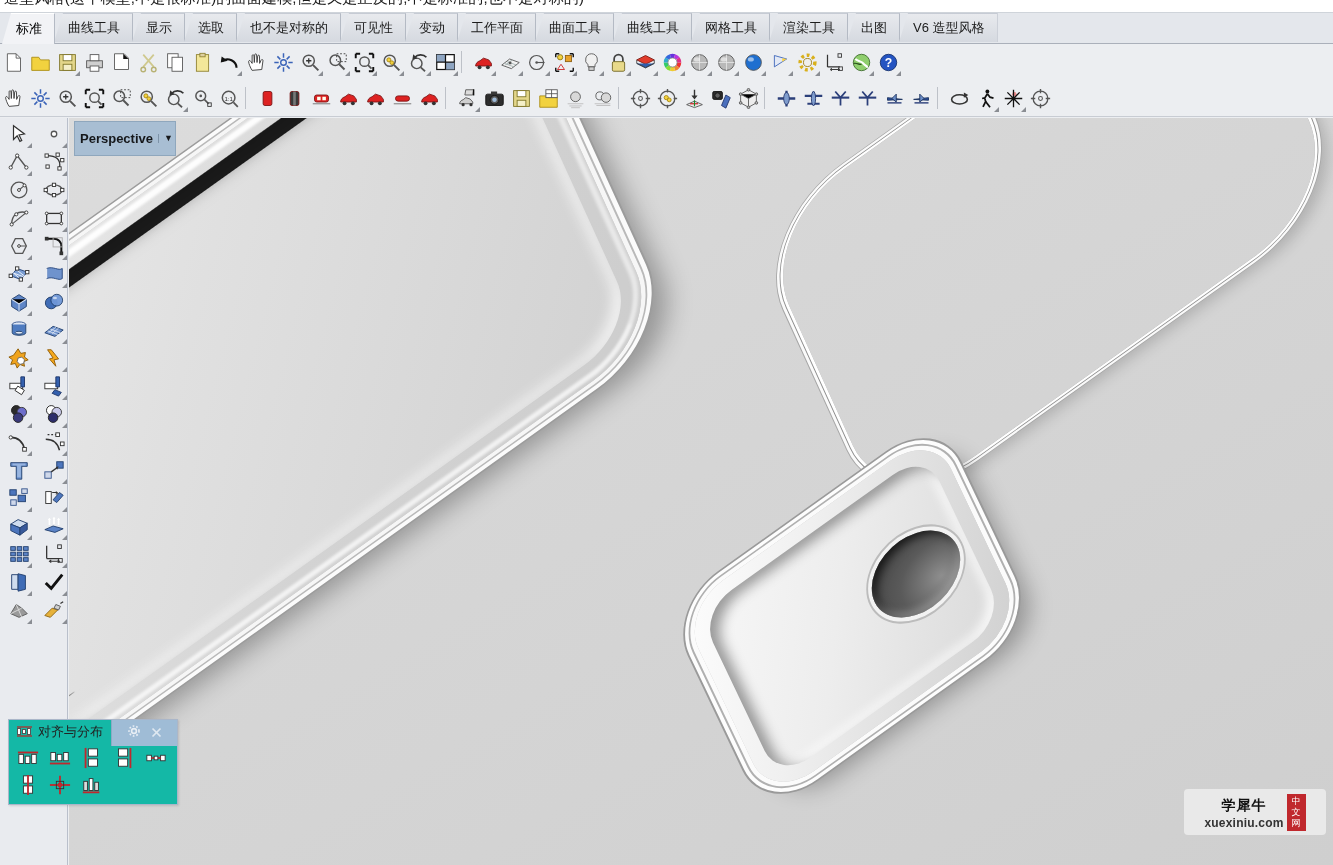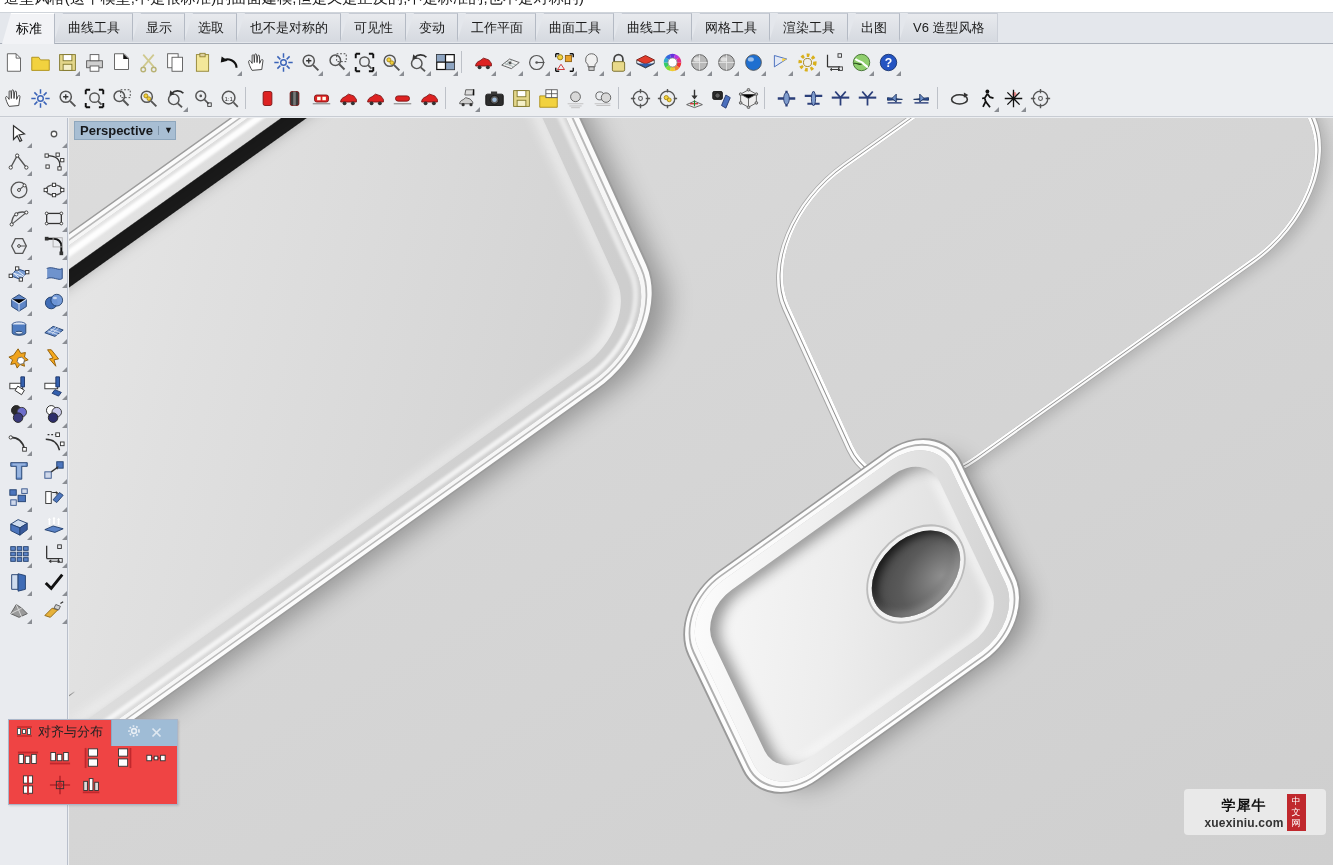--- a/index.html
+++ b/index.html
@@ -105,21 +105,21 @@
 
   
   #viewport {
     position: absolute; left: 69px; top: 118px;
     width: 1264px; height: 747px;
     background: linear-gradient(150deg, #dcdcdc 0%, #d6d6d6 40%, #cfcfcf 100%);
     overflow: hidden;
   }
   #vp-label {
     position: absolute; left: 5px; top: 3px;
-    height: 19px; padding: 0 2px 0 5px;
+    height: 35px; padding: 0 2px 0 5px;
     background: #a8bed3;
     border: 1px solid #8fa7bd;
     display: flex; align-items: center;
     font-size: 13px; font-weight: bold; color: #16181b;
     z-index: 20;
     cursor: default;
   }
   #vp-label .caret {
     margin-left: 5px; padding-left: 5px;
     border-left: 1px solid #7d93a8;
@@ -230,21 +230,21 @@
       0 0 0 4px #f2f2f2,
       0 0 0 6px #bcbcbc,
       inset 0 -6px 8px rgba(255,255,255,0.25),
       inset 3px 5px 10px rgba(0,0,0,0.7);
   }
 
   
   #align-panel {
     position: absolute; left: 8px; top: 719px;
     width: 170px; height: 86px;
-    background: #ef4444;
+    background: #14b8a6;
     border: 1px solid #aab6c9;
     box-shadow: 1px 1px 2px rgba(0,0,0,0.12);
     z-index: 40;
   }
   #align-panel .pnl-tab {
     position: absolute; left: 0; top: 0; height: 24px;
     display: flex; align-items: center; gap: 6px;
     padding: 0 8px 0 8px;
     font-size: 13px; color: #222;
   }

